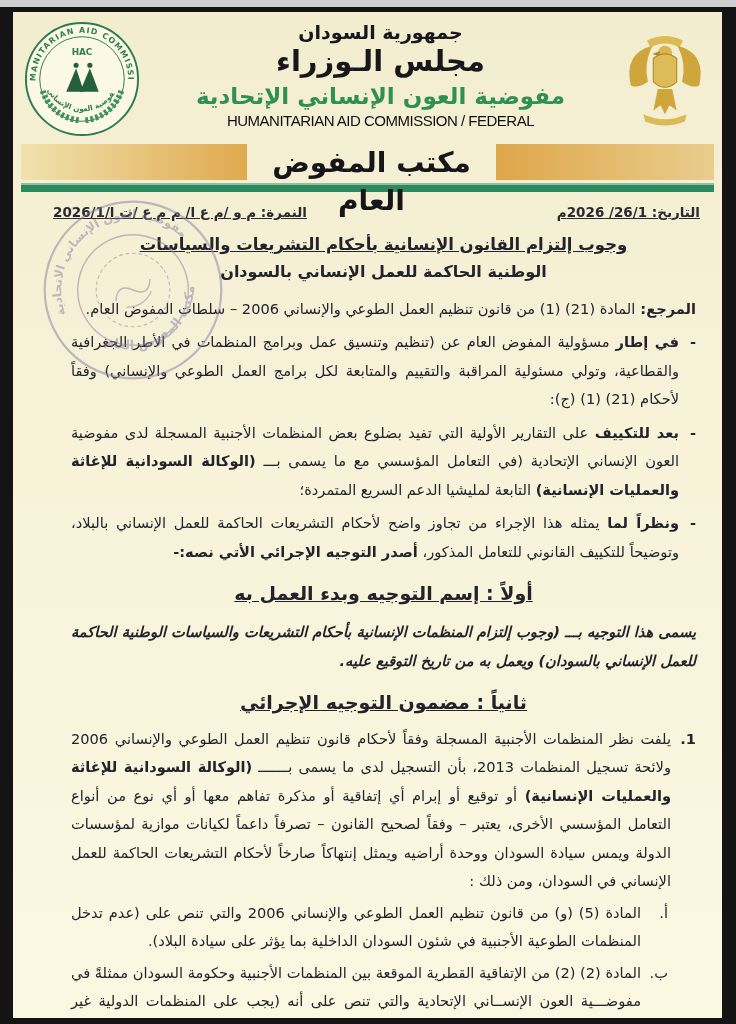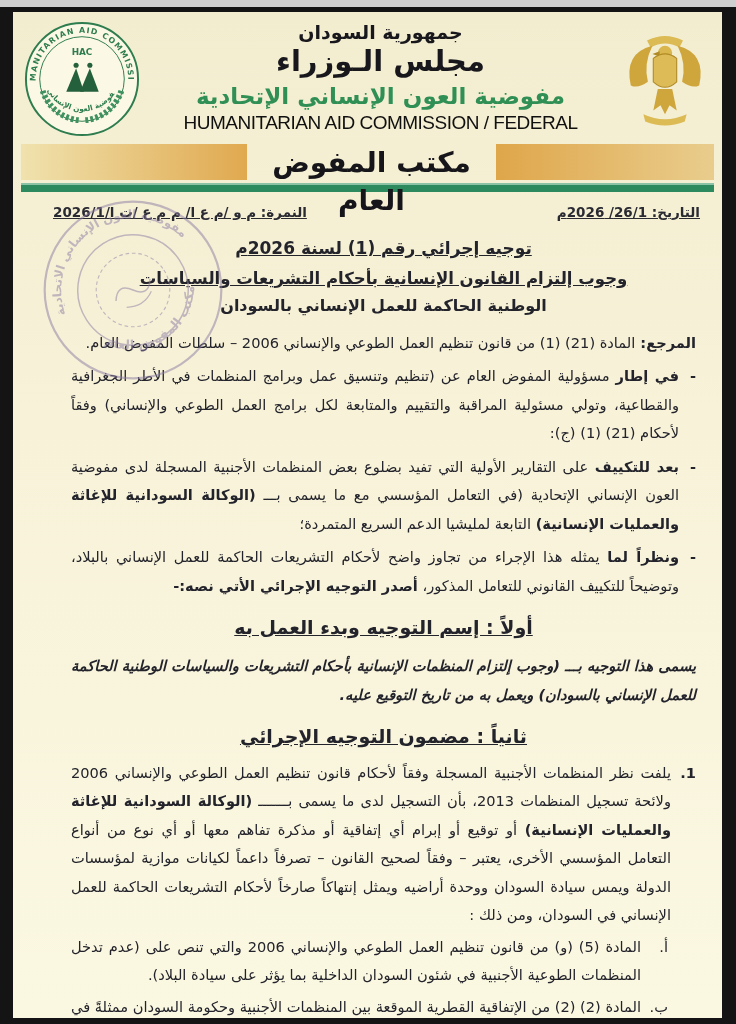--- a/index.html
+++ b/index.html
@@ -14,21 +14,21 @@
     background:linear-gradient(180deg,#f3edd0 0%,#f7f2d8 40%,#fbf8e2 100%);
     overflow:hidden;
   }
   
   .head{display:flex;align-items:flex-start;padding:8px 12px 0 10px;}
   .hac-seal{width:118px;height:118px;flex:0 0 auto;}
   .head-center{flex:1;text-align:center;direction:rtl;color:#17171c;}
   .h-country{font-size:19px;font-weight:bold;margin-top:1px;}
   .h-council{font-size:29px;font-weight:bold;margin-top:1px;}
   .h-comm-ar{font-size:23px;font-weight:bold;color:#2f8f55;margin-top:5px;text-align:center;}
-  .h-comm-en{font-size:19px;color:#101010;margin-top:3px;font-family:"Liberation Sans",sans-serif;letter-spacing:-0.5px;}
+  .h-comm-en{font-size:15px;color:#101010;margin-top:3px;font-family:"Liberation Sans",sans-serif;letter-spacing:-0.5px;}
   .sudan-emblem{width:90px;height:112px;flex:0 0 auto;margin-top:4px;}
   
   .banner{display:flex;align-items:stretch;height:36px;margin:6px 8px 0;}
   .gold-left{flex:0 0 226px;background:linear-gradient(90deg,#f0e2ae,#e0a94f);}
   .gold-right{flex:0 0 218px;background:linear-gradient(90deg,#dfa64a,#e9cd8d);}
   .banner-title{flex:1;text-align:center;font-size:28px;font-weight:bold;direction:rtl;line-height:38px;color:#15151a;}
   .green-rule{height:7px;background:#2d8a5e;border-top:2px solid #8cc3a6;margin:3px 8px 0;}
   
   .meta-row{display:flex;direction:rtl;justify-content:space-between;padding:12px 22px 0 40px;font-size:13.5px;font-weight:bold;color:#2a2a33;}
   .meta-row .u{text-decoration:underline;}
@@ -128,21 +128,20 @@
         <textPath href="#stArcTop" startOffset="50%" text-anchor="middle">مفوضية العون الإنساني الاتحادية</textPath>
       </text>
       <path id="stArcBot" d="M 36,122 A 70,70 0 0 0 164,122" fill="none"></path>
       <text font-size="14" fill="#8a7ba3" font-weight="bold">
         <textPath href="#stArcBot" startOffset="50%" text-anchor="middle">مكتب المفوض العام</textPath>
       </text>
     </svg>
   </div>
 
   <main>
-    <div class="t1">توجيه إجرائي رقم (1) لسنة 2026م</div>
     <div class="t2">وجوب إلتزام القانون الإنسانية بأحكام التشريعات والسياسات</div>
     <div class="t3">الوطنية الحاكمة للعمل الإنساني بالسودان</div>
 
     <p class="par"><span class="b">المرجع: </span><span>المادة (21) (1) من قانون تنظيم العمل الطوعي والإنساني 2006 – سلطات المفوض العام.</span></p>
 
     <div class="bullet">
       <span class="mk">-</span>
       <div class="tx"><span class="b">في إطار</span><span> مسؤولية المفوض العام عن (تنظيم وتنسيق عمل وبرامج المنظمات في الأطر الجغرافية والقطاعية، وتولي مسئولية المراقبة والتقييم والمتابعة لكل برامج العمل الطوعي والإنساني) وفقاً لأحكام (21) (1) (ج):</span></div>
     </div>
     <div class="bullet">

